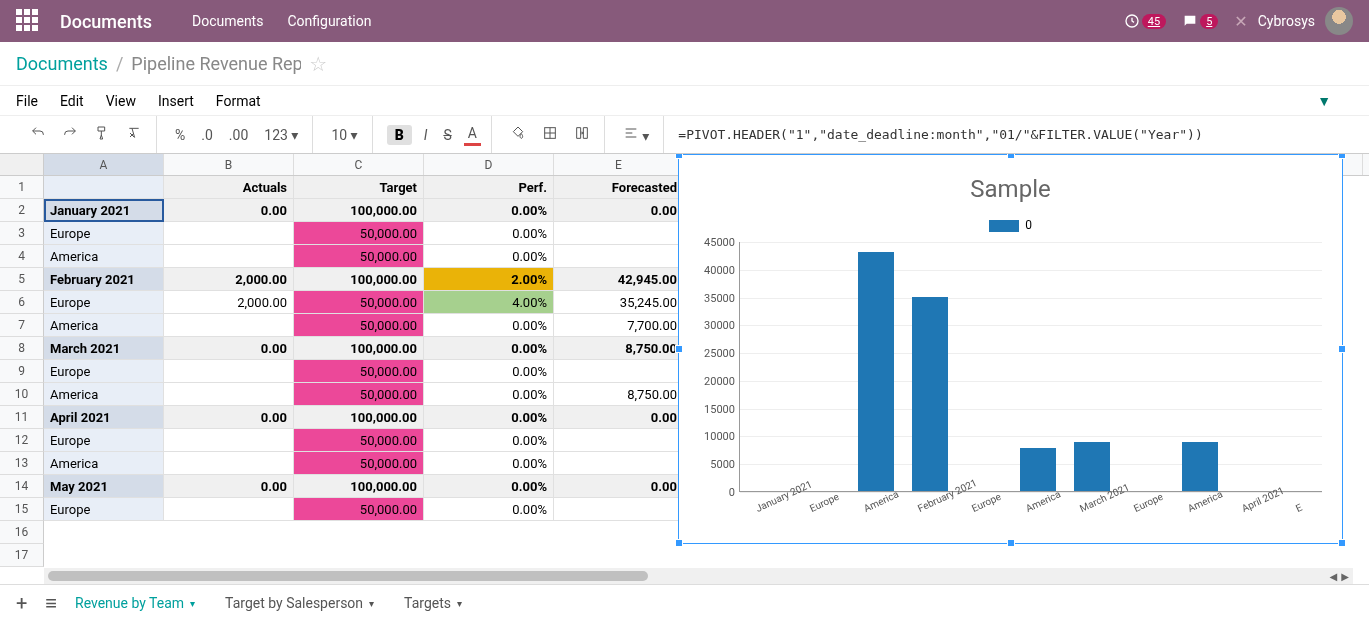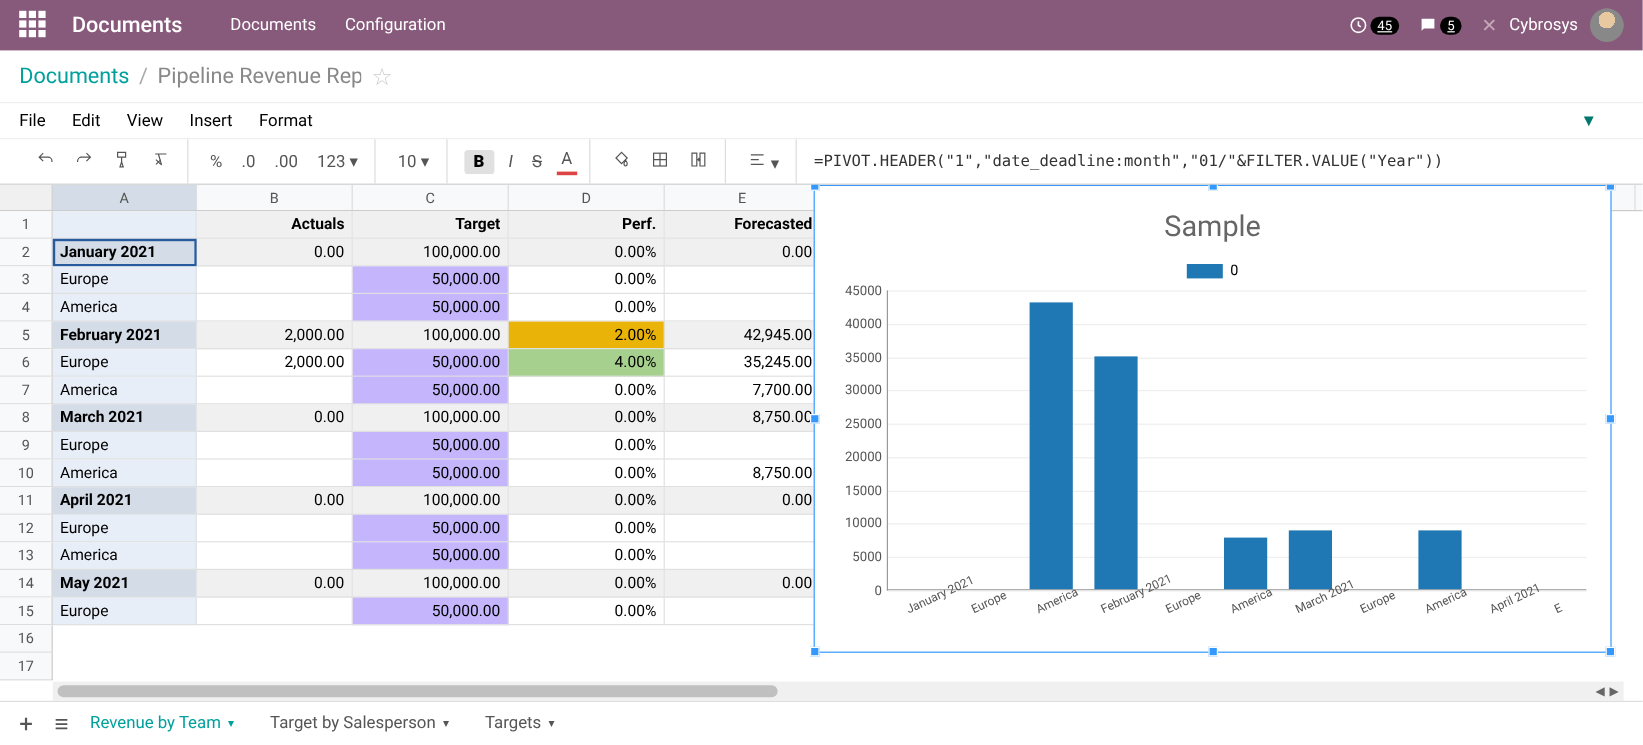--- a/index.html
+++ b/index.html
@@ -6,21 +6,21 @@
 body { width: 1369px; height: 621px; overflow: hidden; background: #fff; position: relative; }
 
 
 .navbar { height: 42px; background: #875a7b; color: #fff; display: flex; align-items: center; padding: 0 16px; }
 .navbar .apps-icon { width: 24px; height: 24px; display: grid; grid-template-columns: repeat(3,6px); grid-template-rows: repeat(3,6px); gap: 2px; margin-right: 20px; cursor: pointer; }
 .navbar .apps-icon span { background: #fff; width: 6px; height: 6px; }
 .navbar .title { font-size: 18px; font-weight: 500; margin-right: 40px; }
 .navbar .nav-link { font-size: 14px; margin-right: 24px; cursor: pointer; }
 .navbar .spacer { flex: 1; }
 .navbar .badge-wrap { display: flex; align-items: center; margin-right: 16px; cursor: pointer; }
-.navbar .badge { background: #000000; color: #fff; font-size: 11px; border-radius: 8px; padding: 1px 6px; margin-left: 2px; text-decoration: underline; }
+.navbar .badge { background: #be185d; color: #fff; font-size: 11px; border-radius: 8px; padding: 1px 6px; margin-left: 2px; text-decoration: underline; }
 .navbar .user { margin-right: 10px; margin-left: 10px; font-size: 14px; cursor: pointer; }
 .navbar .avatar { width: 28px; height: 28px; border-radius: 50%; background: #ddd; background-image: radial-gradient(circle at 50% 35%, #e8c8a0 30%, #888 30%); }
 
 
 .breadcrumb { height: 44px; display: flex; align-items: center; padding: 0 16px; font-size: 18px; border-bottom: 1px solid #eee; }
 .breadcrumb a { color: #00a09d; text-decoration: none; cursor: pointer; }
 .breadcrumb .sep { color: #aaa; margin: 0 8px; }
 .breadcrumb .cur { color: #888; width: 170px; white-space: nowrap; overflow: hidden; }
 .breadcrumb .star { color: #ccc; margin-left: 8px; cursor: pointer; font-size: 20px; }
 
@@ -43,27 +43,27 @@
 .col-headers { display: flex; height: 22px; background: #f8f9fa; border-bottom: 1px solid #ccc; }
 .corner { width: 44px; background: #f0f0f0; border-right: 1px solid #ccc; }
 .col-h { border-right: 1px solid #ddd; text-align: center; font-size: 12px; color: #555; line-height: 22px; }
 .grid-body { display: flex; }
 .row-headers { width: 44px; }
 .row-h { height: 23px; background: #f8f9fa; border-bottom: 1px solid #ddd; border-right: 1px solid #ccc; text-align: center; font-size: 12px; color: #555; line-height: 23px; }
 .cells { position: relative; }
 .row { display: flex; height: 23px; }
 .cell { border-right: 1px solid #e0e0e0; border-bottom: 1px solid #e0e0e0; font-size: 13px; padding: 0 6px; line-height: 23px; overflow: hidden; white-space: nowrap; }
 .cell.r { text-align: right; }
-.cell.bold { font-weight: normal; }
+.cell.bold { font-weight: bold; }
 .title-row { background: #e8eef7; font-weight: bold; text-align: center; font-size: 15px; height: 46px; line-height: 46px; border-bottom: 1px solid #ccc; }
 .subhead { background: #f0f0f0; font-weight: bold; text-align: right; }
 .month-row { background: #f0f0f0; }
 .month-row .cell:first-child { background: #d4dce8; font-weight: bold; }
 .region-row .cell:first-child { background: #e8eef7; }
-.ylw { background: #c4b5fd; }
+.ylw { background: #ec4899; }
 .grn { background: #a6d08e; }
 .selected-col { background: #d4dce8!important; }
 
 
 .chart-overlay { position: absolute; left: 678px; top: 0px; width: 665px; height: 390px; background: #fff; border: 1px solid #3399ff; }
 .chart-handle { position: absolute; width: 8px; height: 8px; background: #3399ff; border: 1px solid #fff; }
 .chart-title { text-align: center; font-size: 24px; color: #666; margin-top: 20px; }
 .chart-legend { text-align: center; margin-top: 15px; font-size: 12px; }
 .chart-legend .swatch { display: inline-block; width: 30px; height: 12px; background: #1f77b4; vertical-align: middle; margin-right: 6px; }
 .bars-area { position: relative; height: 250px; margin: 10px 20px 0 60px; border-left: 1px solid #999; border-bottom: 1px solid #999; }

